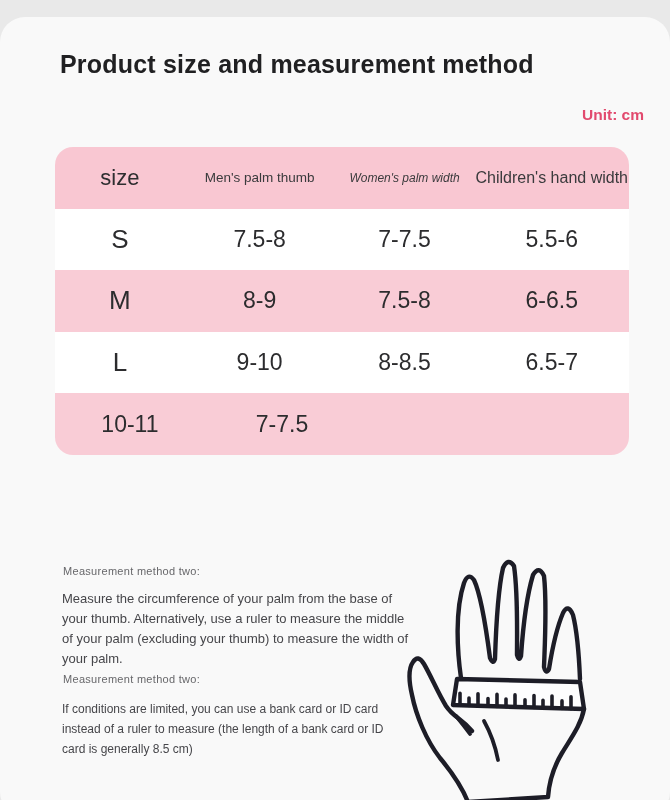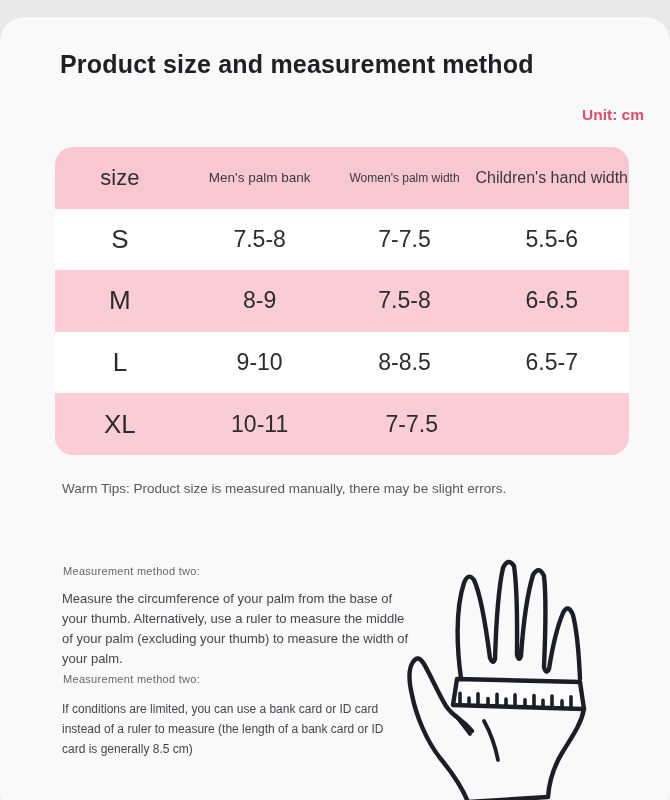--- a/index.html
+++ b/index.html
@@ -35,21 +35,21 @@
   .tr.head{background:#f9c7d2;}
   .tr.pink{background:#f9ccd6;}
   .tr.white{background:#ffffff;}
   .td{display:flex;align-items:center;justify-content:center;text-align:center;}
   .c0{flex-basis:22.6%;}
   .c1{flex-basis:26.1%;}
   .c2{flex-basis:24.4%;}
   .c3{flex-basis:26.9%;}
   .head .c0{font-size:22px;color:#2e2e30;font-weight:500;}
   .head .c1{font-size:13.5px;color:#3a3a3c;}
-  .head .c2{font-size:12px;color:#3a3a3c;}
+  .head .c2{font-size:12px;color:#3a3a3c;font-style:italic;}
   .head .c3{font-size:16px;color:#3a3a3c;}
   .td.size-cell{font-size:26px;color:#2c2c2e;}
   .td.val-cell{font-size:23px;color:#2c2c2e;}
   
   .warm-tips{
     position:absolute;left:62px;top:464px;
     font-size:13.5px;color:#58585a;margin:0;
   }
   .method-heading{
     position:absolute;font-size:11px;color:#67676a;letter-spacing:.3px;
@@ -72,21 +72,21 @@
 <body>
 
 <div class="page">
 
   <h1 class="page-title">Product size and measurement method</h1>
   <div class="unit-label">Unit: cm</div>
 
   <div class="size-table">
     <div class="tr head">
       <div class="td c0">size</div>
-      <div class="td c1">Men's palm bank</div>
+      <div class="td c1">Men's palm thumb</div>
       <div class="td c2">Women's palm width</div>
       <div class="td c3">Children's hand width</div>
     </div>
     <div class="tr white">
       <div class="td c0 size-cell">S</div>
       <div class="td c1 val-cell">7.5-8</div>
       <div class="td c2 val-cell">7-7.5</div>
       <div class="td c3 val-cell">5.5-6</div>
     </div>
     <div class="tr pink">
@@ -95,27 +95,25 @@
       <div class="td c2 val-cell">7.5-8</div>
       <div class="td c3 val-cell">6-6.5</div>
     </div>
     <div class="tr white">
       <div class="td c0 size-cell">L</div>
       <div class="td c1 val-cell">9-10</div>
       <div class="td c2 val-cell">8-8.5</div>
       <div class="td c3 val-cell">6.5-7</div>
     </div>
     <div class="tr pink">
-      <div class="td c0 size-cell">XL</div>
       <div class="td c1 val-cell">10-11</div>
       <div class="td c3 val-cell">7-7.5</div>
     </div>
   </div>
 
-  <p class="warm-tips">Warm Tips: Product size is measured manually, there may be slight errors.</p>
 
   <div class="method-heading mh1">Measurement method two:</div>
   <p class="method-body mb1">Measure the circumference of your palm from the base of your thumb. Alternatively, use a ruler to measure the middle of your palm (excluding your thumb) to measure the width of your palm.</p>
 
   <div class="method-heading mh2">Measurement method two:</div>
   <p class="method-body mb2">If conditions are limited, you can use a bank card or ID card instead of a ruler to measure (the length of a bank card or ID card is generally 8.5 cm)</p>
 
   <svg class="hand-art" viewBox="0 0 190 250" fill="none" stroke="#1d1d27" stroke-width="4.4" stroke-linecap="round" stroke-linejoin="round">
 
     <path d="

